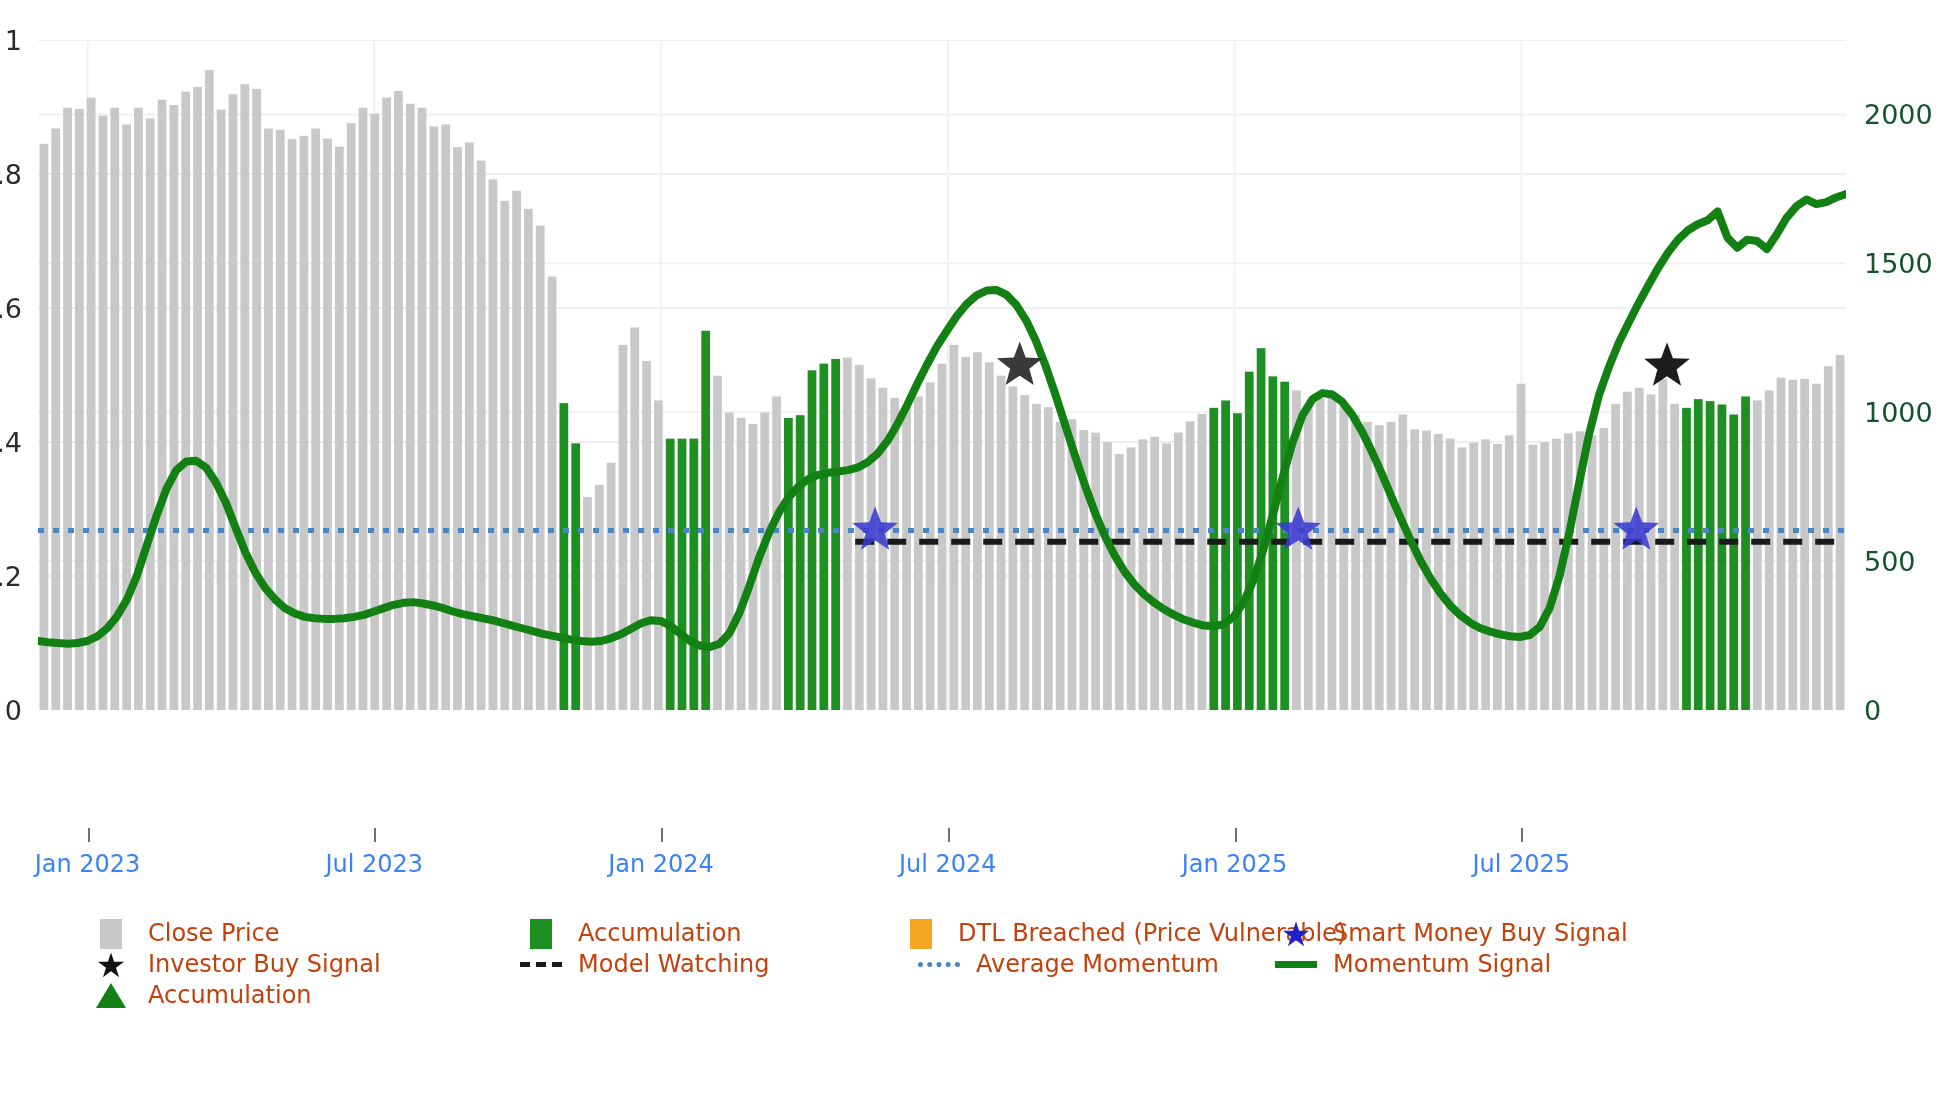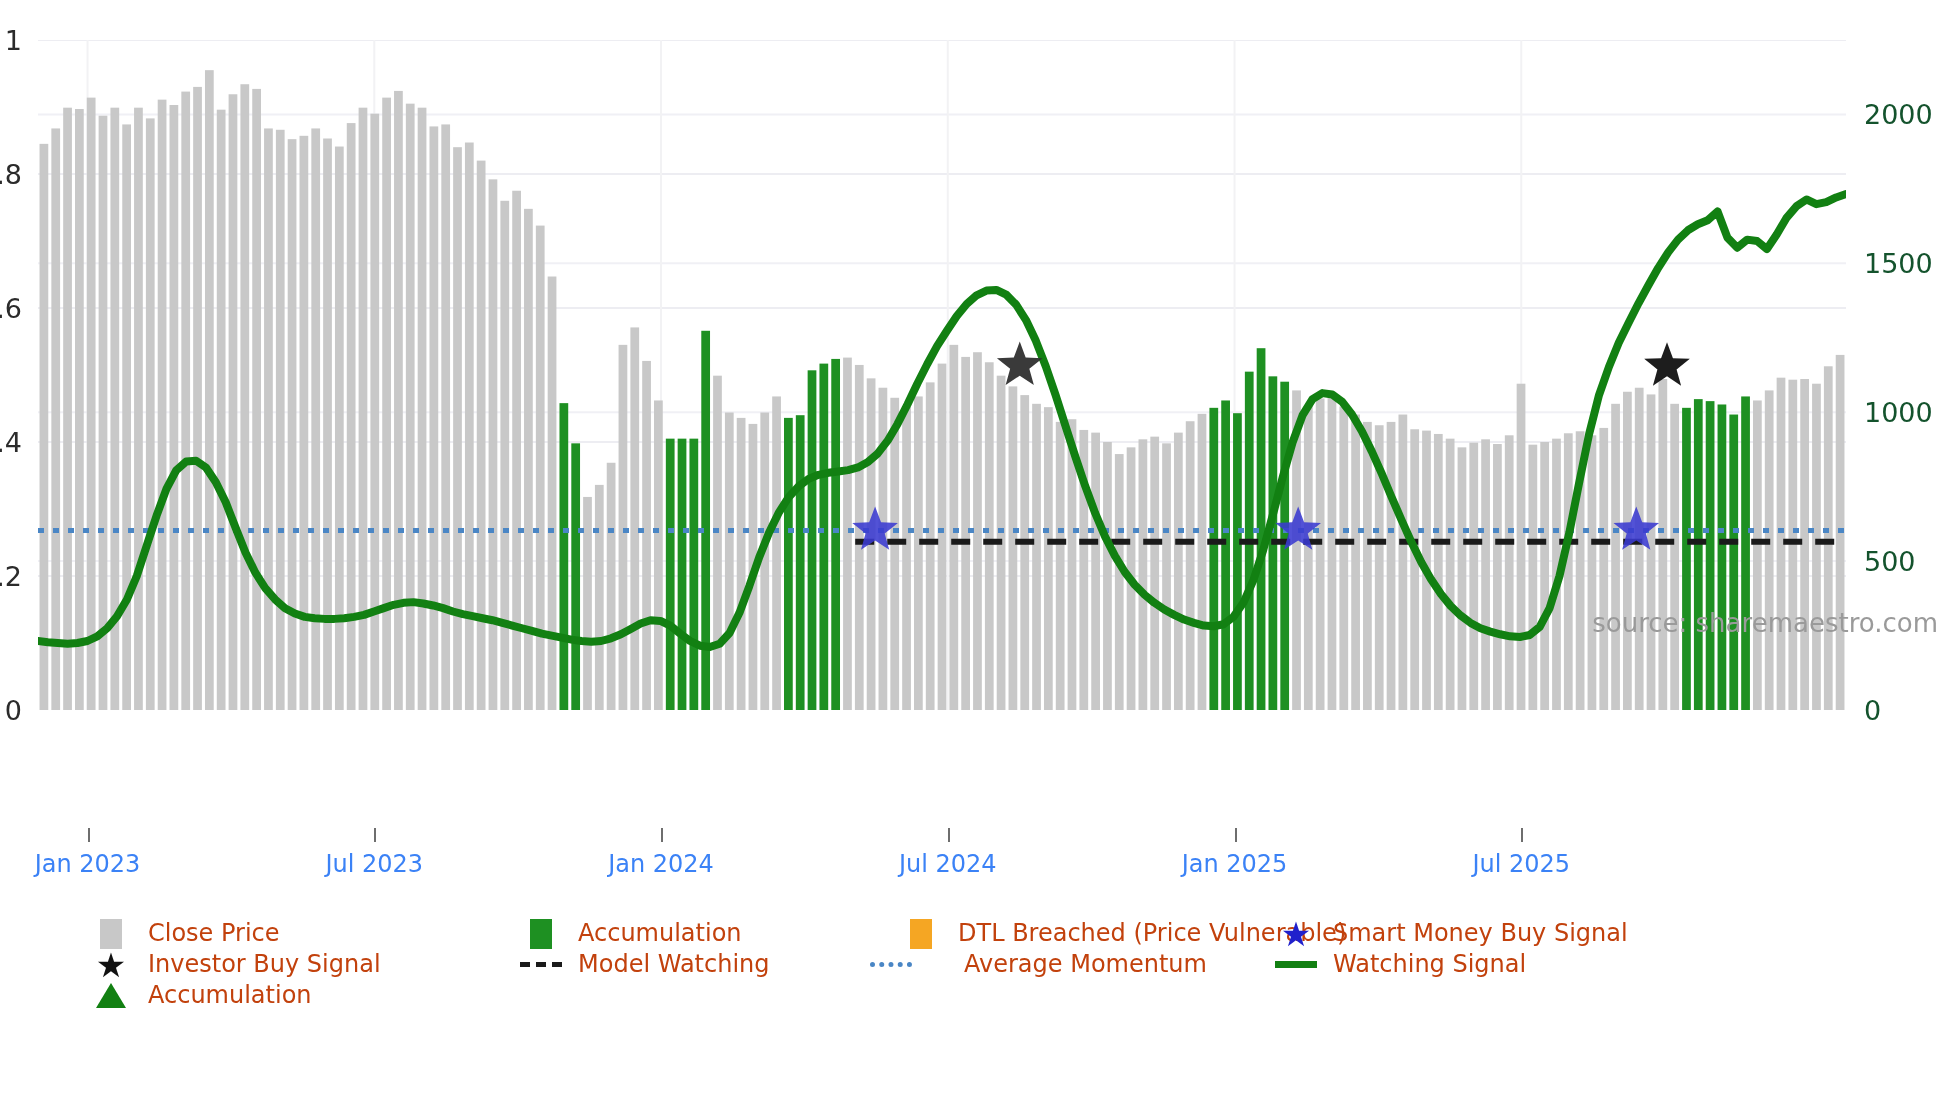--- a/index.html
+++ b/index.html
@@ -267,21 +267,20 @@
       <div style="position: absolute; left: 661px; top: 828px; width: 2px; height: 14px; background: rgb(110, 110, 110);"></div>
       <div class="xlabel" style="left: 661.037px; top: 850px; text-align: right;">Jan 2024</div>
       <div style="position: absolute; left: 947.8px; top: 828px; width: 2px; height: 14px; background: rgb(110, 110, 110);"></div>
       <div class="xlabel" style="left: 947.786px; top: 850px;">Jul 2024</div>
       <div style="position: absolute; left: 1234.5px; top: 828px; width: 2px; height: 14px; background: rgb(110, 110, 110);"></div>
       <div class="xlabel" style="left: 1234.53px; top: 850px;">Jan 2025</div>
       <div style="position: absolute; left: 1521.3px; top: 828px; width: 2px; height: 14px; background: rgb(110, 110, 110);"></div>
       <div class="xlabel" style="left: 1521.28px; top: 850px;">Jul 2025</div>
     </div>
 
-  <div class="source">source: sharemaestro.com</div>
 
   <div id="legend">
       <div class="leg-row" style="position: relative; height: 31px;">
         <div class="leg-item" style="position: absolute; left: 0px;">
           <span class="leg-mark">
             <span class="sw-rect" style="background: rgb(200, 200, 200);"></span>
           </span>
           <span class="leg-lbl">Close Price</span>
         </div>
         <div class="leg-item" style="position: absolute; left: 430px;">
@@ -309,31 +308,31 @@
             <span class="star-glyph" style="color: rgb(17, 17, 17);">★</span>
           </span>
           <span class="leg-lbl">Investor Buy Signal</span>
         </div>
         <div class="leg-item" style="position: absolute; left: 430px;">
           <span class="leg-mark">
             <span class="ln-dash" style="border-top-color: rgb(26, 26, 26);"></span>
           </span>
           <span class="leg-lbl">Model Watching</span>
         </div>
-        <div class="leg-item" style="position: absolute; left: 780px; gap: 36px;">
+        <div class="leg-item" style="position: absolute; left: 828px;">
           <span class="leg-mark">
             <span class="ln-dot" style="border-top-color: rgb(74, 134, 197);"></span>
           </span>
           <span class="leg-lbl">Average Momentum</span>
         </div>
         <div class="leg-item" style="position: absolute; left: 1185px;">
           <span class="leg-mark">
             <span class="ln-solid" style="background: rgb(18, 128, 18);"></span>
           </span>
-          <span class="leg-lbl">Watching Signal</span>
+          <span class="leg-lbl">Momentum Signal</span>
         </div>
       </div>
       <div class="leg-row" style="position: relative; height: 31px;">
         <div class="leg-item" style="position: absolute; left: 0px;">
           <span class="leg-mark">
             <span class="tri-glyph" style="border-bottom-color: rgb(18, 128, 18);"></span>
           </span>
           <span class="leg-lbl">Accumulation</span>
         </div>
       </div>

